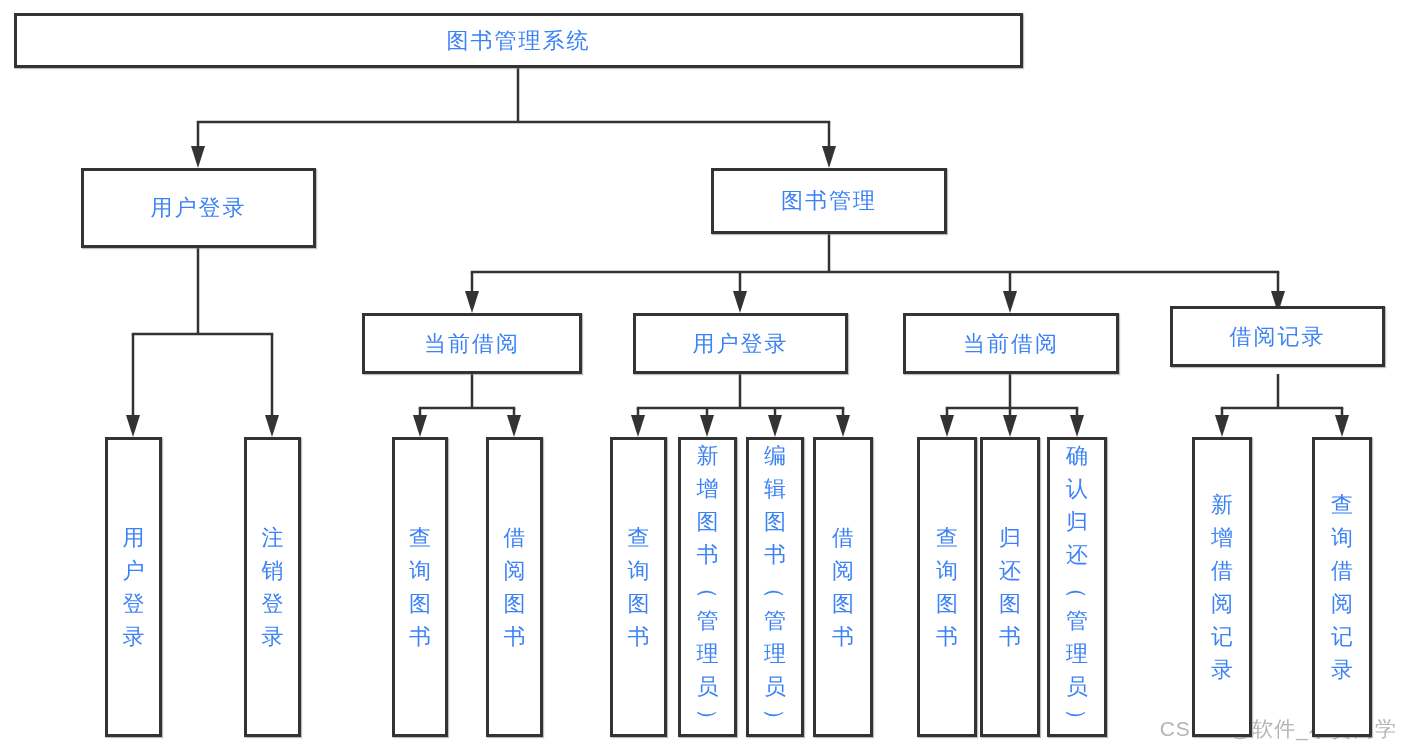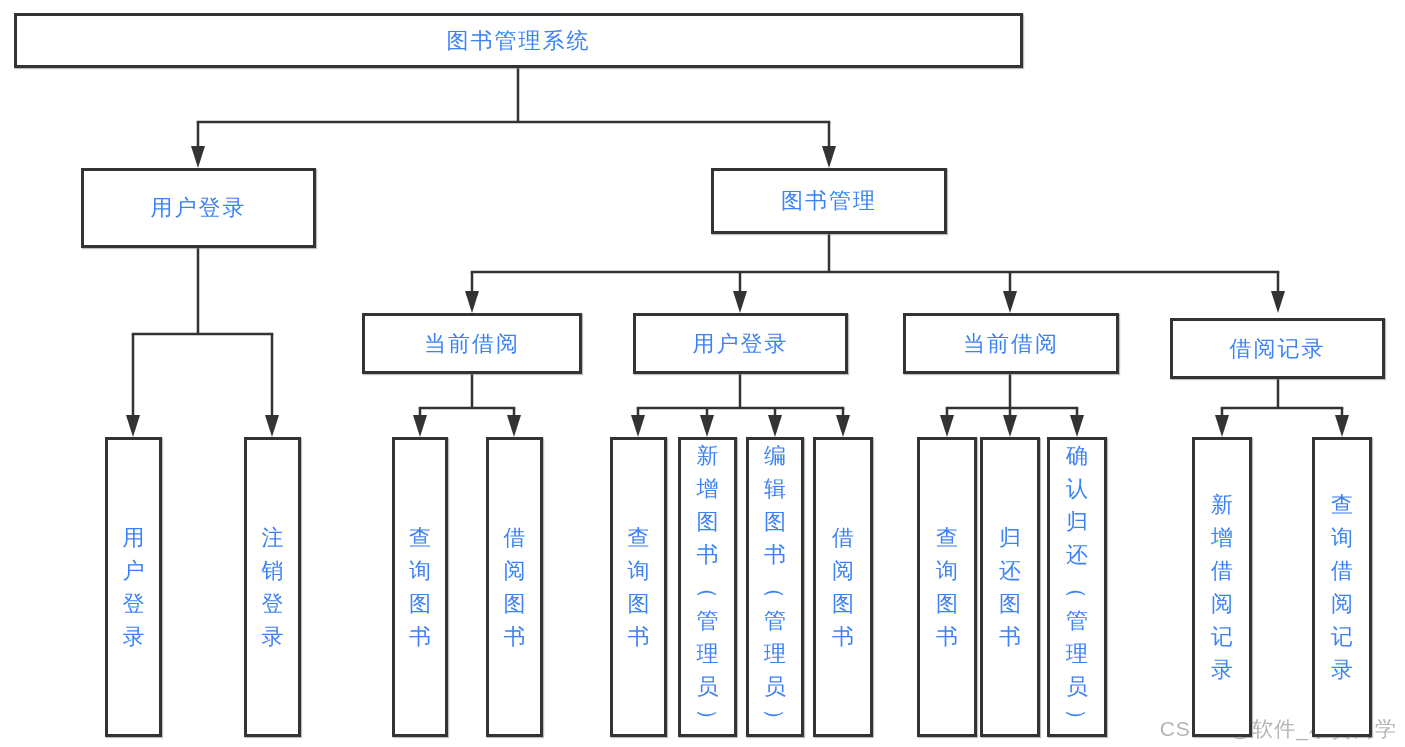--- a/index.html
+++ b/index.html
@@ -125,21 +125,21 @@
     </div>
     <div class="node h" style="left: 362px; top: 313px; width: 220px; height: 61px;">
       <span>当前借阅</span>
     </div>
     <div class="node h" style="left: 633px; top: 313px; width: 215px; height: 61px;">
       <span>用户登录</span>
     </div>
     <div class="node h" style="left: 903px; top: 313px; width: 216px; height: 61px;">
       <span>当前借阅</span>
     </div>
-    <div class="node h" style="left: 1170px; top: 318px; width: 215px; height: 61px;">
+    <div class="node h" style="left: 1170px; top: 306px; width: 215px; height: 61px;">
       <span>借阅记录</span>
     </div>
     <div class="node v" style="left: 105px; top: 437px; width: 57px; height: 300px;">
       <span class="ch">用</span>
       <span class="ch">户</span>
       <span class="ch">登</span>
       <span class="ch">录</span>
     </div>
     <div class="node v" style="left: 244px; top: 437px; width: 57px; height: 300px;">
       <span class="ch">注</span>

